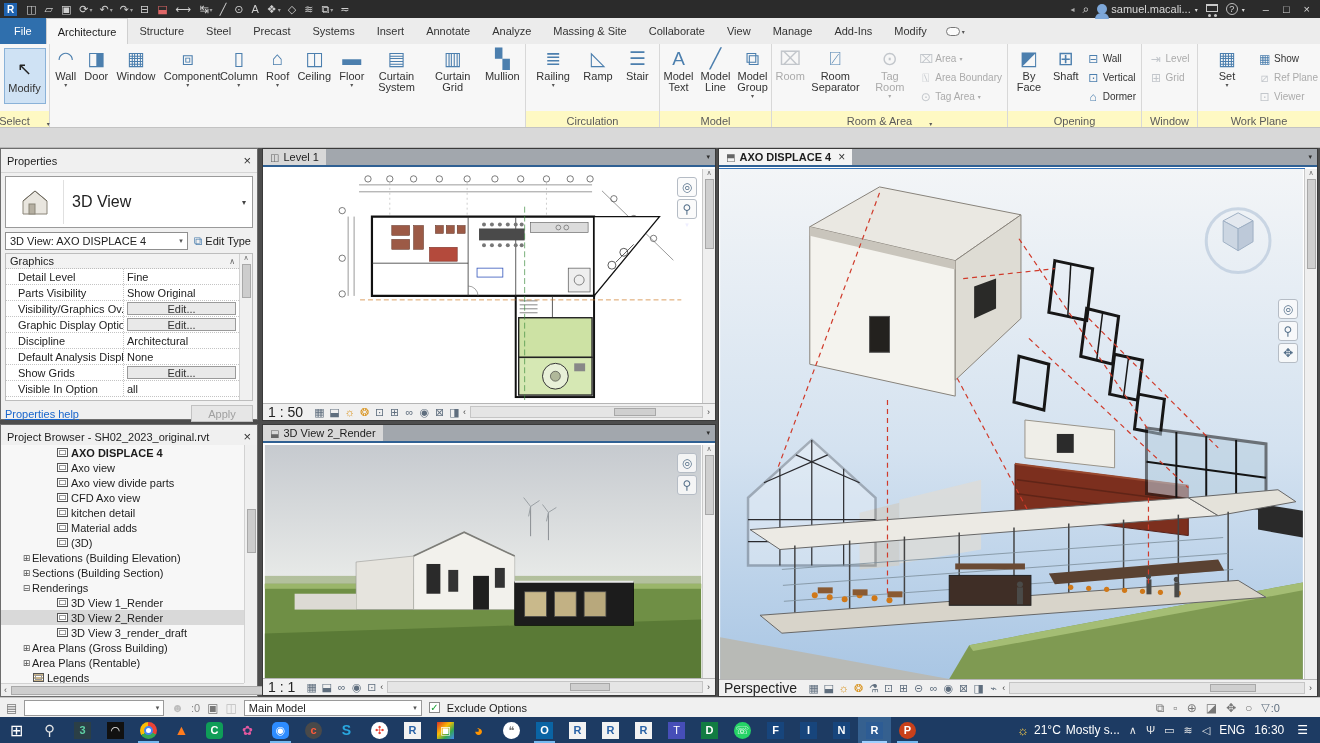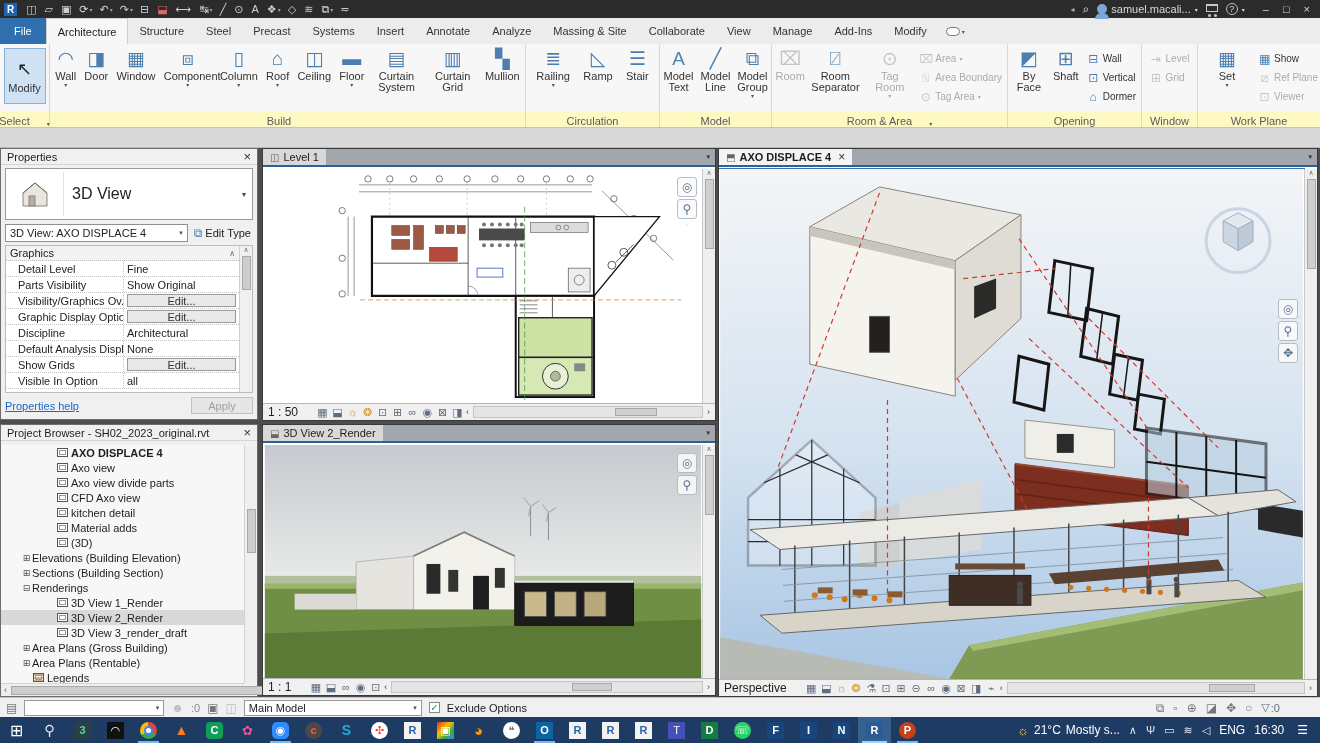--- a/index.html
+++ b/index.html
@@ -49,21 +49,21 @@
 .sbtn[data-state="disabled"] .slab,.sbtn[data-state="disabled"] .sarr{color:#ababab}
 .rcap{height:16px;display:flex;align-items:flex-end;justify-content:center;gap:17px;font-size:11px;color:#5a5a5a;background:#fef9c3}
 .rcaparr{font-size:6px}
 .modifybtn{width:42px;height:56px;background:#cfe2f4;border:1px solid #8ab2d8;display:flex;flex-direction:column;align-items:center;justify-content:center;gap:3px;margin:2px 3px}
 .modifybtn .mi{font-size:18px;color:#222}
 #optionsbar{position:absolute;top:128px;left:0;width:1320px;height:20px;background:#d9d9d9;border-bottom:1px solid #b9b9b9;z-index:27}
 
 #workspace{position:absolute;top:148px;left:0;width:1320px;height:549px;background:#4d4d4d}
 
 .palette{position:absolute;background:#f0f0f0;border:1px solid #6d6d6d}
-.phead{height:16px;display:flex;align-items:center;padding:0 6px;color:#1d1d1d;border-bottom:1px solid #d5d5d5;background:#f0f0f0}
+.phead{height:24px;display:flex;align-items:center;padding:0 6px;color:#1d1d1d;border-bottom:1px solid #d5d5d5;background:#f0f0f0}
 .pclose{margin-left:auto;font-size:13px;color:#333;cursor:default}
 .typesel{margin:3px 4px;height:52px;background:#fff;border:1px solid #9a9a9a;display:flex;align-items:center}
 .typesel .tsicon{width:58px;height:44px;border-right:1px solid #e0e0e0;display:flex;align-items:center;justify-content:center}
 .typesel .tslabel{flex:1;padding-left:8px;font-size:16px;color:#222}
 .typesel .tsarr{padding:0 6px;color:#444;font-size:8px}
 .instrow{display:flex;align-items:center;margin:1px 4px;gap:4px;height:20px}
 .combobox{flex:1;height:18px;background:#fff;border:1px solid #8f8f8f;display:flex;align-items:center;padding:0 4px;color:#222}
 .combobox .carr{margin-left:auto;font-size:7px;color:#555}
 .edittype{display:flex;align-items:center;gap:3px;color:#222;white-space:nowrap;padding:0 2px}
 .edittype .etg{color:#4c7fae;font-size:12px}
@@ -99,21 +99,21 @@
 
 .vwin{position:absolute;background:#fff;border:1px solid #3a3a3a;overflow:hidden}
 .vtabbar{height:18px;background:#a2a7ad;display:flex;align-items:stretch;border-bottom:2px solid #2f6093}
 .vtab{background:#d8d8d8;padding:0 7px;display:flex;align-items:center;gap:4px;color:#1d1d1d;white-space:nowrap}
 .vtab[data-state="active"]{background:#f4f4f4}
 .vtabicon{font-size:10px;color:#666}
 .vtabclose{font-size:12px;color:#333;margin-left:3px}
 .vtabmenu{margin-left:auto;color:#2d2d2d;font-size:7px;padding:0 5px;display:flex;align-items:center}
 .vcanvas{position:absolute;left:0;overflow:hidden;background:#fff}
 .vcontrol{position:absolute;left:0;right:0;bottom:0;height:17px;background:#f0f0f0;border-top:1px solid #b5b5b5;display:flex;align-items:center;gap:1px;padding:0 5px}
-.vscale{font-size:12px;color:#222;margin-right:16px;white-space:nowrap}
+.vscale{font-size:14px;color:#222;margin-right:8px;white-space:nowrap}
 .vcbtn{width:15px;text-align:center;font-size:11px;color:#5f6e7e;cursor:default}
 .vcbtn[data-name="sun-path-icon"],.vcbtn[data-name="shadows-icon"]{color:#d9941f}
 .vhscroll{flex:1;height:12px;background:#e5e5e5;border:1px solid #c5c5c5;position:relative;margin:0 3px}
 .vhthumb{position:absolute;top:1px;height:8px;background:#cfcfcf;border:1px solid #a8a8a8}
 .scrarr{font-size:9px;color:#444}
 .vvscroll{position:absolute;right:0;width:13px;background:#efefef;border-left:1px solid #c9c9c9;display:flex;flex-direction:column;align-items:center;font-size:7px;color:#666}
 .vvthumb{width:9px;background:#cfcfcf;border:1px solid #a8a8a8;margin-top:2px}
 .navbar{position:absolute;display:flex;flex-direction:column;gap:2px;align-items:center}
 .navbtn{width:20px;height:20px;background:rgba(250,250,250,.85);border:1px solid #b5bcc5;border-radius:3px;display:flex;align-items:center;justify-content:center;font-size:12px;color:#55708a}
 
@@ -378,24 +378,20 @@
           <span class="ricon" data-name="curtain-grid-icon">▥</span>
           <span class="rlab">Curtain Grid</span>
           <span class="rarr"></span>
         </div>
 
         <div class="rbtn" data-name="ribbon-button">
           <span class="ricon" data-name="mullion-icon">▚</span>
           <span class="rlab">Mullion</span>
           <span class="rarr"></span>
         </div>
-      </div>
-    <div class="rcap" data-name="panel-caption-build">
-        <span>Build</span>
-        <span class="rcaparr"></span>
       </div>
   </div>
 
   <div class="rgroup" style="width:134px" data-name="ribbon-group-circulation">
     <div class="rbtns">
 
         <div class="rbtn" data-name="ribbon-button">
           <span class="ricon" data-name="railing-icon">≣</span>
           <span class="rlab">Railing</span>
           <span class="rarr">▾</span>

